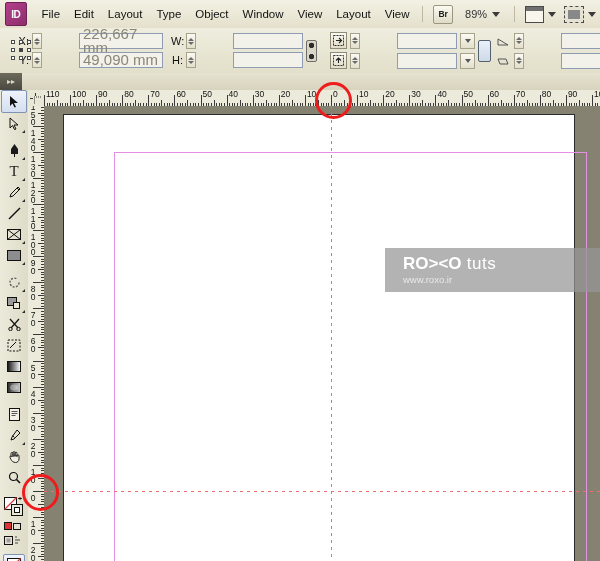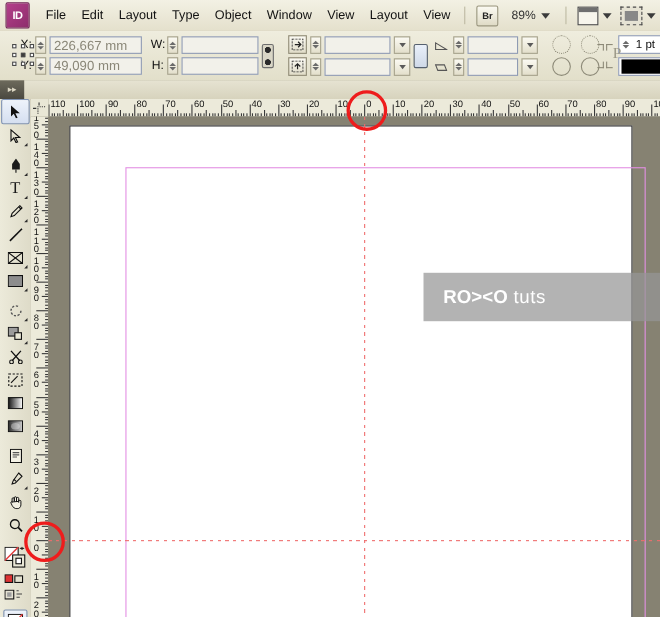--- a/index.html
+++ b/index.html
@@ -64,22 +64,22 @@
   .flabel{font-size:11px;color:#111;width:12px;text-align:right;}
   .spin{
     width:10px;height:16px;border:1px solid #a6a28c;background:linear-gradient(#fbfaf3,#e3dfcb);
     display:flex;flex-direction:column;align-items:center;justify-content:center;box-sizing:border-box;flex:none;
   }
   .spin .up,.spin .dn{width:0;height:0;border-left:3px solid transparent;border-right:3px solid transparent;}
   .spin .up{border-bottom:3px solid #6b6b6b;margin-bottom:1px;}
   .spin .dn{border-top:3px solid #6b6b6b;}
   .tinput{
     height:16px;border:1px solid #8f9bb3;background:#f2f1ea;box-sizing:border-box;
-    font-size:12px;color:#8a8778;padding:0 3px;line-height:14px;
-    display:flex;align-items:center;
+    font-size:15px;color:#8a8778;padding:0 3px;line-height:14px;
+    display:flex;align-items:center;margin-left:34px;
   }
   .tinput.w110{width:84px;}
   .tinput.w96{width:70px;}
   .tinput.w82{width:60px;}
   .tinput.w64{width:46px;}
   .vsep{width:1px;height:36px;background:#bcb8a1;margin:0 5px;}
   .chain{
     width:14px;height:24px;margin:0 3px;
     display:flex;align-items:center;justify-content:center;
   }
@@ -1016,18 +1016,19 @@
     </div>
     <div class="guide-h"></div>
     <div class="guide-v"></div>
   </div>
 
   <div class="wm">
     <div class="wm-top">
       <b>RO&gt;&lt;O</b>
       <span>tuts</span>
     </div>
+    <div class="wm-sub">www.roxo.ir</div>
   </div>
 
   <div class="annot a1"></div>
   <div class="annot a2"></div>
 
 </div>
 
 </body></html>

